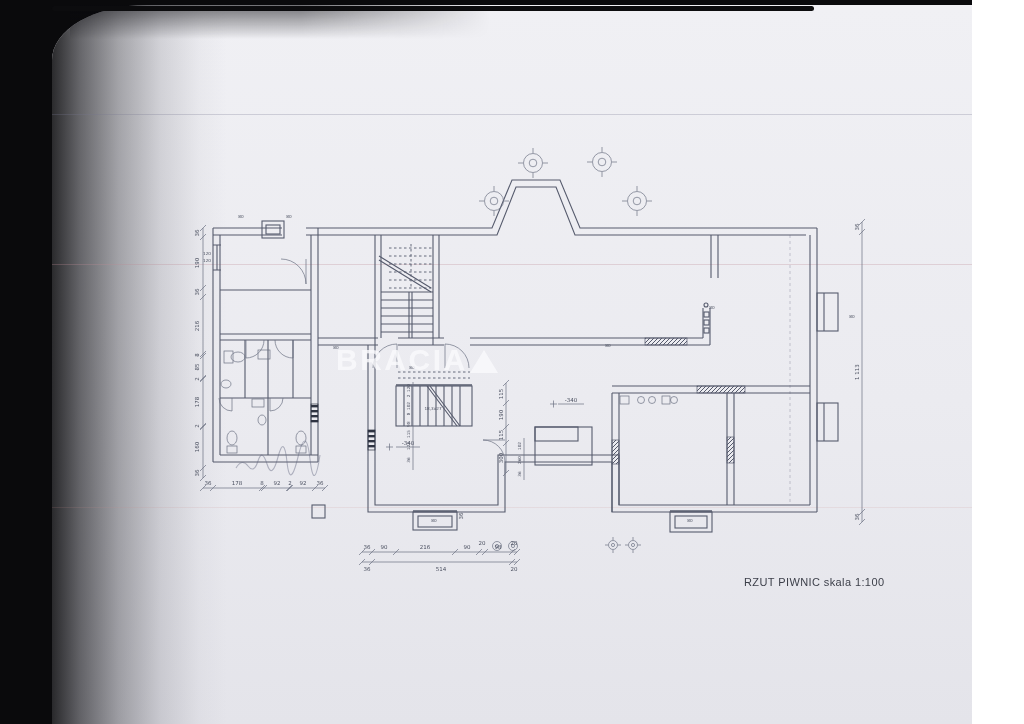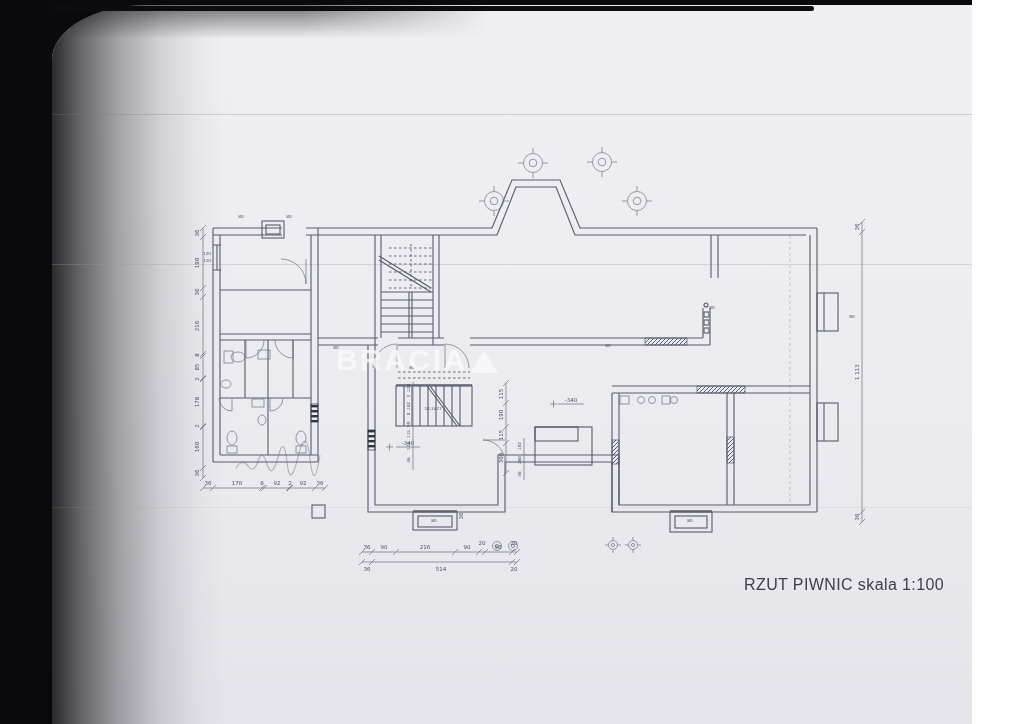--- a/index.html
+++ b/index.html
@@ -38,21 +38,21 @@
   .dim{font-family:"DejaVu Sans",sans-serif;font-size:5.5px;fill:#4b5060;text-anchor:middle;}
   .dimsm{font-family:"DejaVu Sans",sans-serif;font-size:4.2px;fill:#4b5060;text-anchor:middle;}
   
   #watermark{position:absolute;left:336px;top:343px;display:flex;align-items:flex-end;
         color:rgba(250,250,252,.8);font-weight:bold;font-size:30px;letter-spacing:2.5px;
         font-family:"Liberation Sans",sans-serif;white-space:nowrap;}
   #watermark .tri{width:0;height:0;border-left:14px solid transparent;
         border-right:14px solid transparent;border-bottom:23px solid rgba(250,250,252,.8);
         margin:0 2px 4px 2px;}
   
-  #caption{position:absolute;left:744px;top:576px;font-size:16px;color:#3c3f49;
+  #caption{position:absolute;left:744px;top:576px;font-size:11px;color:#3c3f49;
         letter-spacing:.4px;font-family:"Liberation Sans",sans-serif;}
 </style>
 </head>
 <body>
 
 <div id="canvas">
   <div id="page"></div>
   <div id="curl-left"></div>
   <div id="curl-top"></div>
   <div id="top-edge"></div>

